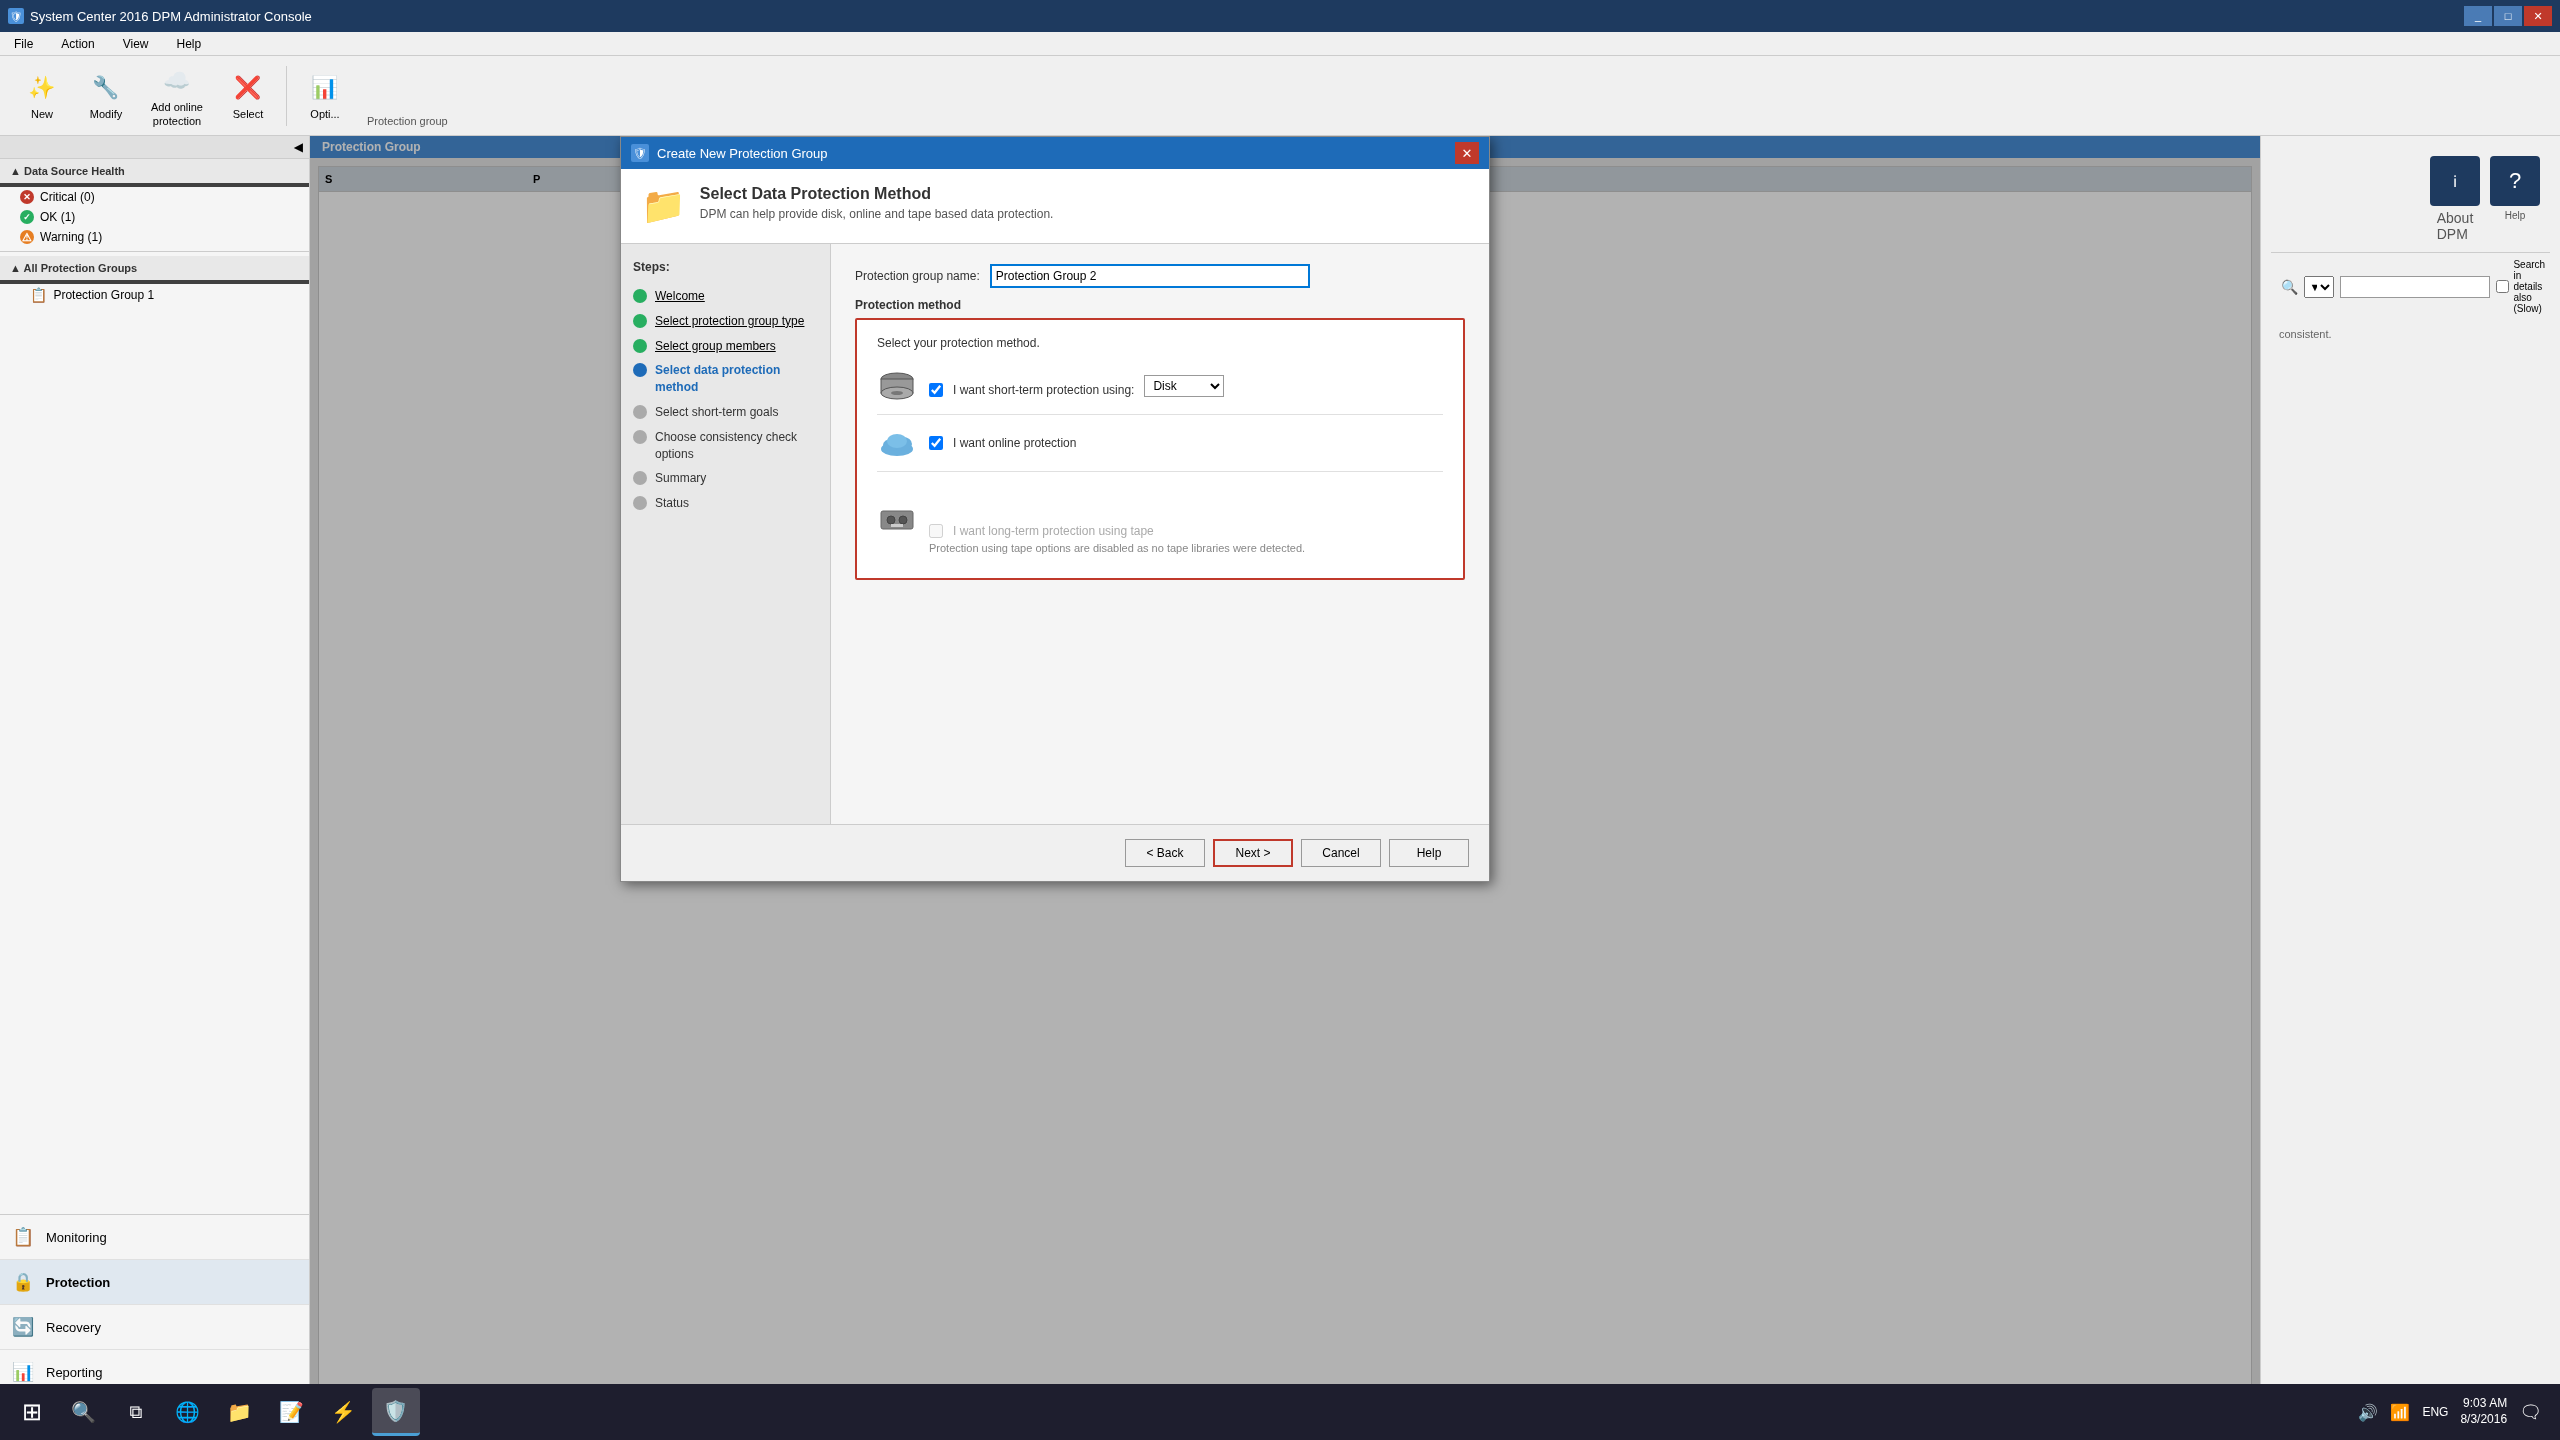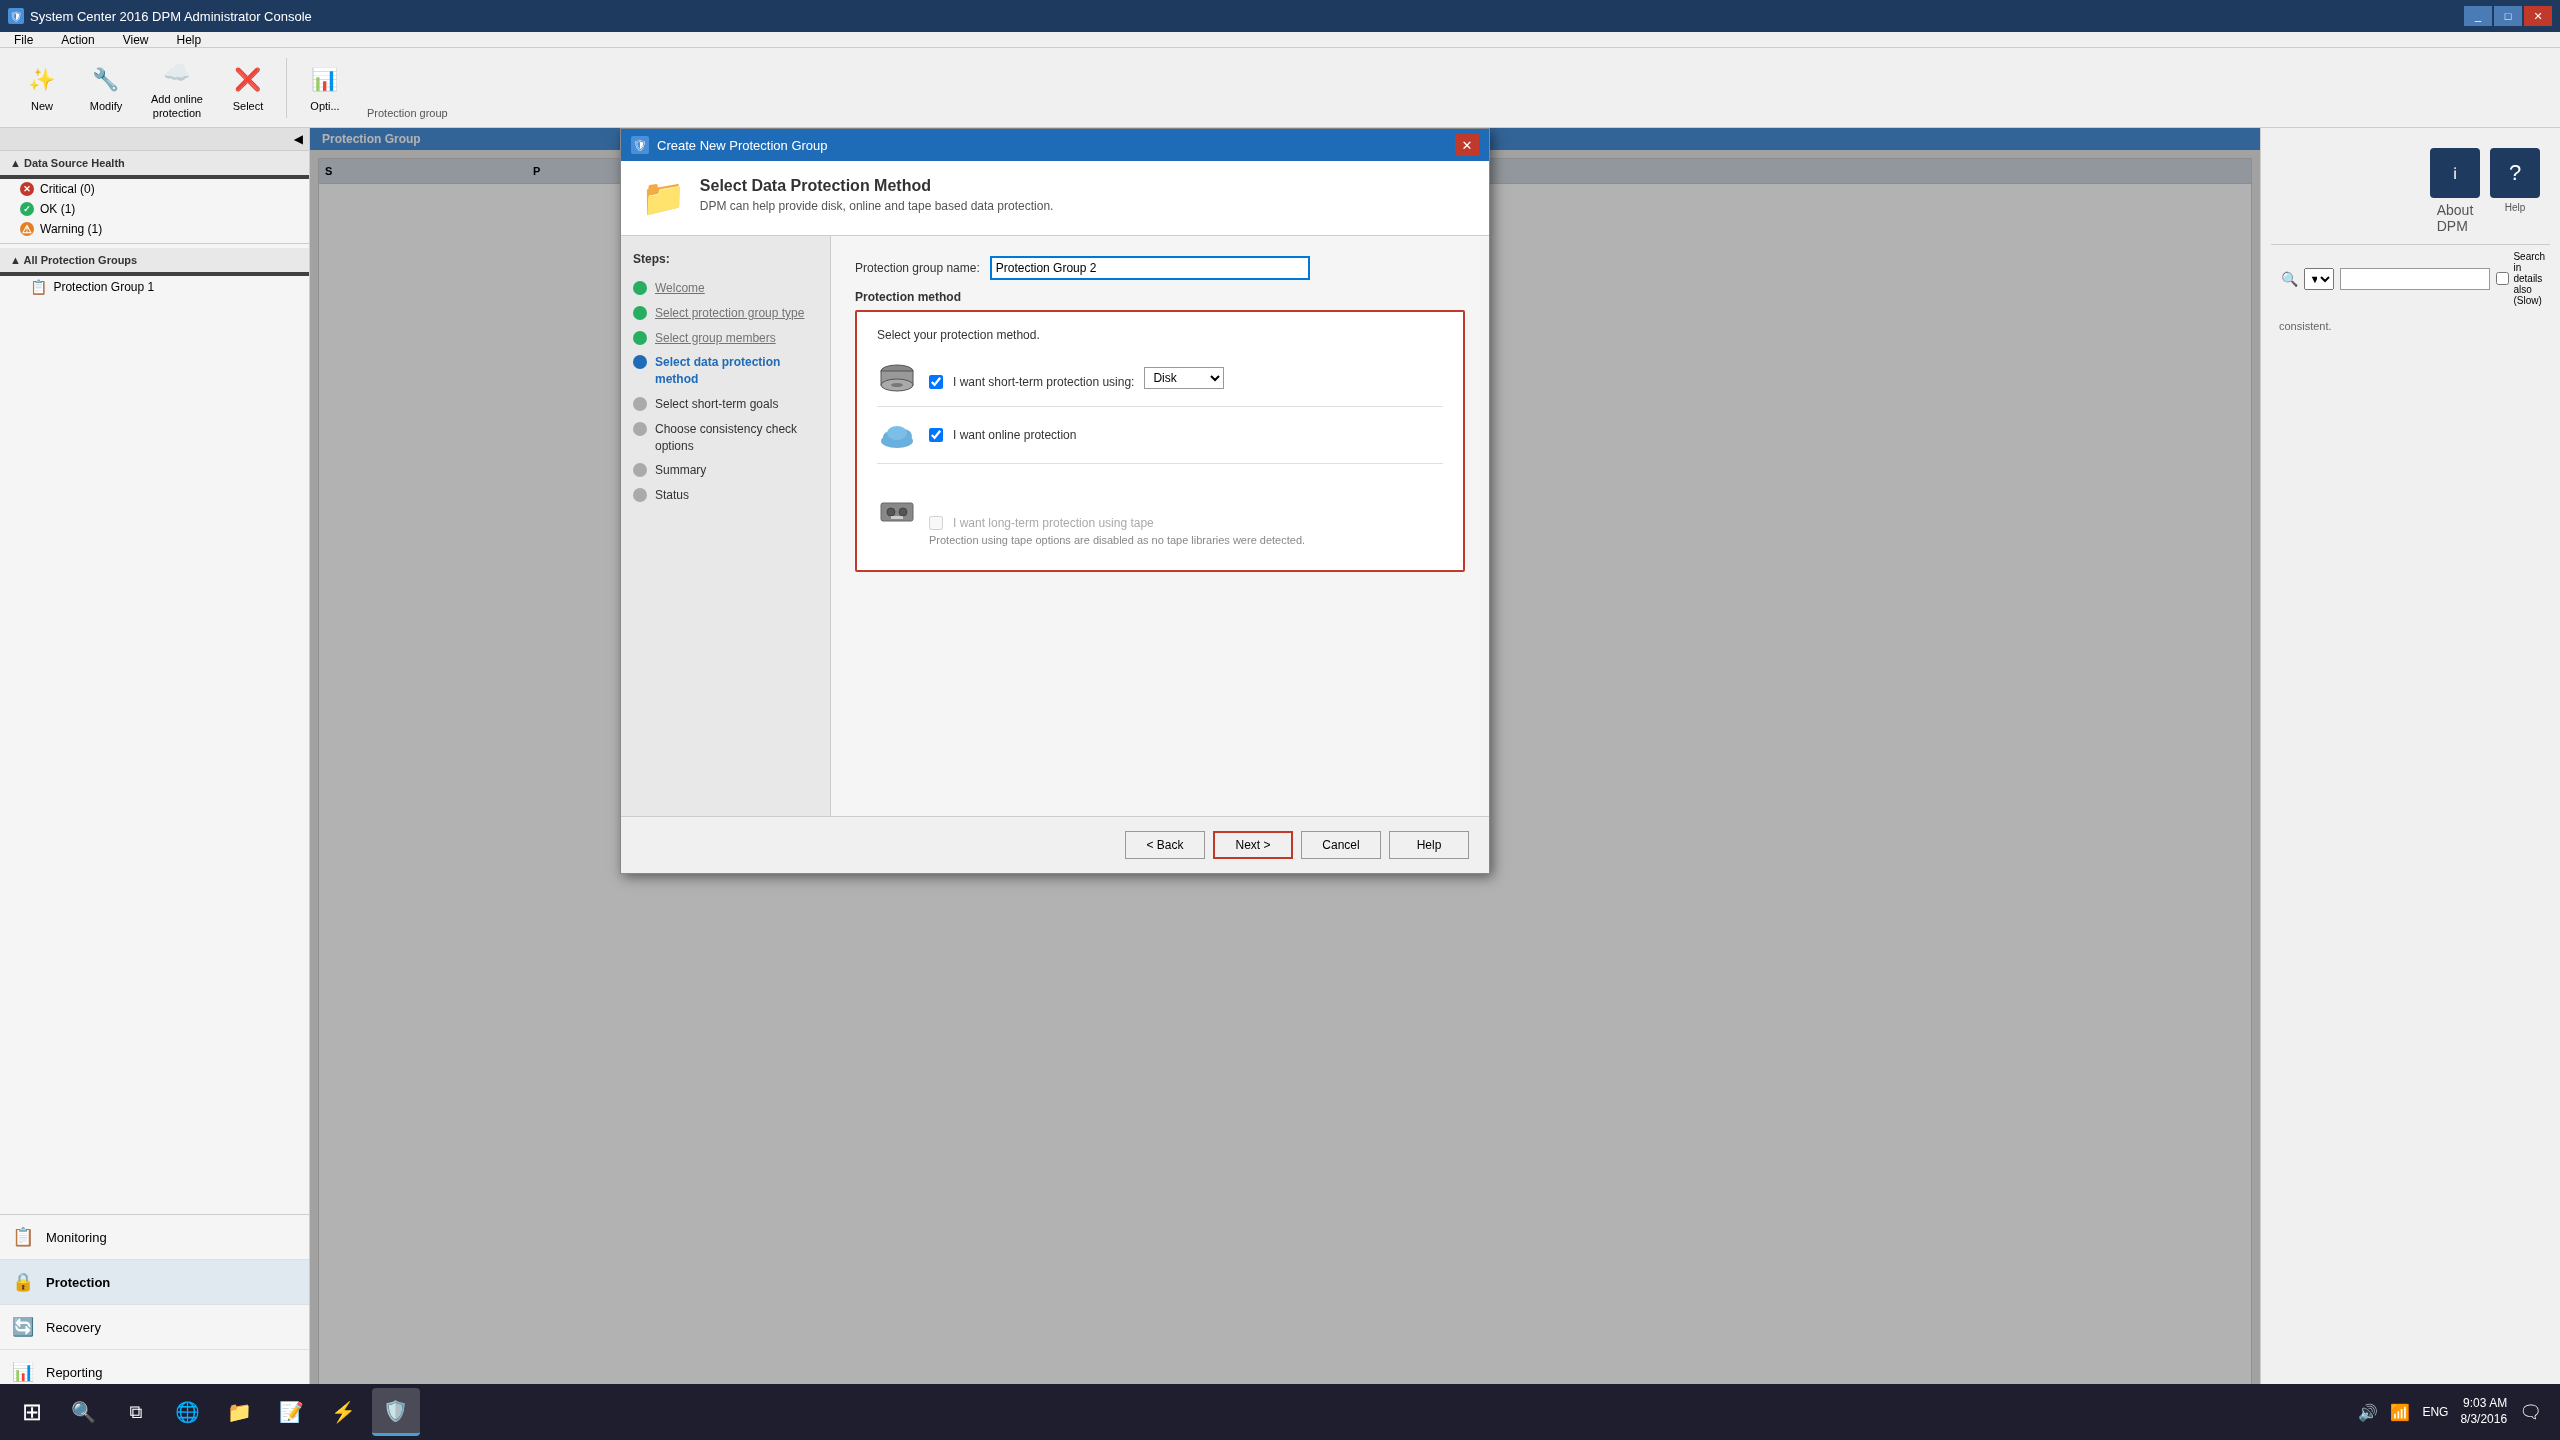--- a/index.html
+++ b/index.html
@@ -53,21 +53,21 @@
       border: none; color: white;
       cursor: pointer; font-size: 11px;
       display: flex; align-items: center; justify-content: center;
     }
     .title-bar-btn.close { background: #c0392b; }
 
     
     .menu-bar {
       background: #f0f0f0;
       border-bottom: 1px solid #ccc;
-      height: 16px;
+      height: 24px;
       display: flex;
       align-items: center;
       padding: 0 8px;
       gap: 16px;
       flex-shrink: 0;
     }
     .menu-item {
       padding: 2px 6px;
       cursor: pointer;
       font-size: 12px;
@@ -336,21 +336,21 @@
     }
     .step-bullet.completed { background: #27ae60; }
     .step-bullet.current { background: #1e6bb8; }
     .step-bullet.pending { background: #aaa; }
     .step-text {
       font-size: 12px;
       color: #333;
       line-height: 1.4;
     }
     .step-text.active { color: #1e6bb8; font-weight: bold; }
-    .step-text.link { color: #737373; cursor: pointer; text-decoration: underline; }
+    .step-text.link { color: #000000; cursor: pointer; text-decoration: underline; }
 
     
     .form-area {
       flex: 1;
       padding: 20px 24px;
       background: #f5f5f5;
     }
     .form-group {
       margin-bottom: 16px;
     }

